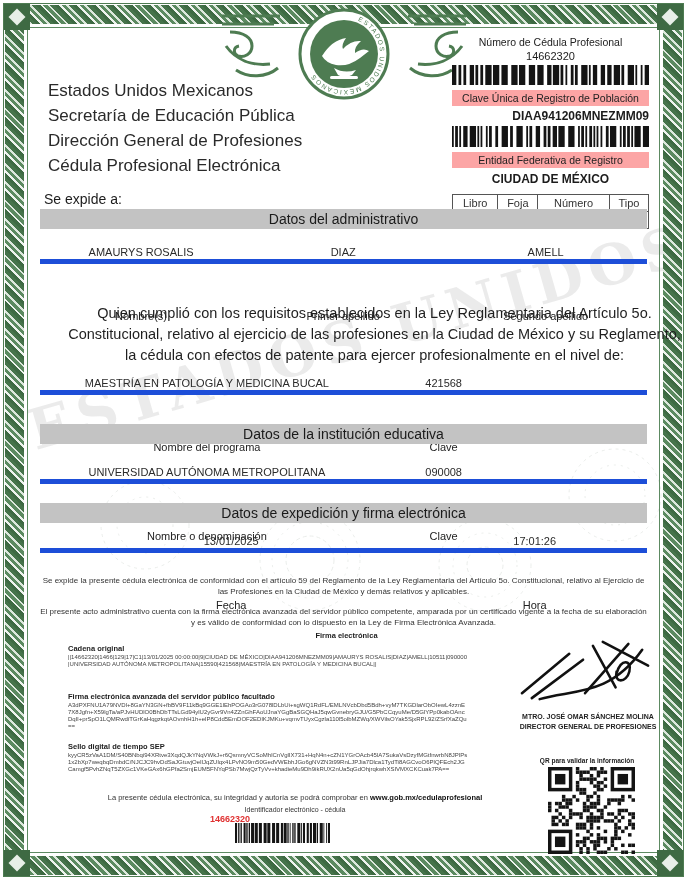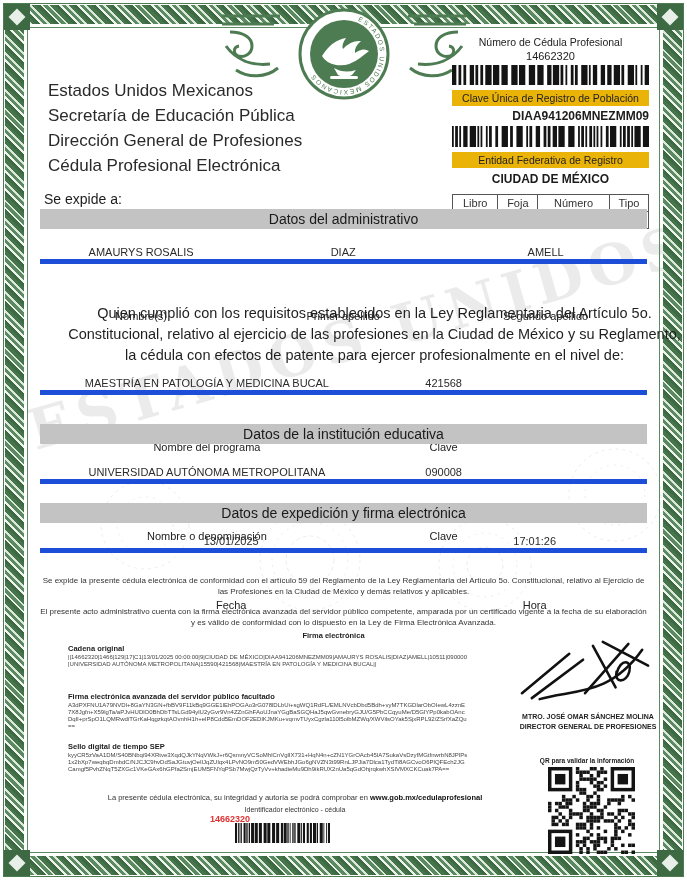--- a/index.html
+++ b/index.html
@@ -28,21 +28,21 @@
 
   
   .hdr-left{position:absolute;left:48px;top:78px;font-size:17px;line-height:25px;color:#2a2a2a;}
 
   
   .rb{position:absolute;left:452px;top:36px;width:197px;}
   .rb-label{font-size:10.5px;text-align:center;color:#222;}
   .rb-num{font-size:11px;text-align:center;margin-top:2px;}
   .rb-bar{width:100%;height:20px;margin-top:3px;}
   .rb-bar2{width:100%;height:21px;margin-top:3px;}
-  .rb-gray{background:#eab308;font-size:10.5px;text-align:center;padding:2px 0;margin-top:5px;color:#222;}
+  .rb-gray{background:#fca5a5;font-size:10.5px;text-align:center;padding:2px 0;margin-top:5px;color:#222;}
   .rb-curp{font-weight:bold;font-size:12px;text-align:right;margin-top:3px;}
   .rb-entity{font-weight:bold;font-size:12px;text-align:center;margin-top:4px;}
   table.reg{border-collapse:collapse;width:100%;margin-top:8px;}
   table.reg td{border:1px solid #555;font-size:11px;text-align:center;padding:1px 0;height:14px;}
   table.reg .hd td{color:#333;}
 
   .se-expide{position:absolute;left:44px;top:191px;font-size:14px;}
 
   .secbar{position:absolute;left:40px;width:607px;height:20px;background:#c3c3c3;
       display:flex;align-items:center;justify-content:center;font-size:14px;color:#1a1a1a;}
@@ -55,21 +55,21 @@
   .cols3 .vals,.cols3 .labs{grid-template-columns:33.3% 33.3% 33.4%;}
   .colsPC .vals,.colsPC .labs{grid-template-columns:55% 23% 22%;}
   .colsDT .vals,.colsDT .labs{grid-template-columns:63% 37%;}
   .row-names{top:246px}.row-program{top:377px}.row-inst{top:466px}.row-date{top:535px}
 
   .legalpar{position:absolute;left:36px;top:288px;width:615px;text-align:center;font-size:14.5px;line-height:21px;color:#1f1f1f;margin-left:31px;}
 
   .fineprint{position:absolute;left:40px;width:607px;text-align:center;font-size:8px;line-height:11px;color:#333;}
   .fp1{top:567px}.fp2{top:598px}
 
-  .firma-title{position:absolute;left:30px;top:631px;width:607px;text-align:center;font-size:7.5px;font-weight:bold;}
+  .firma-title{position:absolute;left:43px;top:631px;width:607px;text-align:center;font-size:7.5px;font-weight:bold;}
   .tinyblock{position:absolute;left:68px;width:400px;}
   .tinyblock .tb-label{font-size:7.5px;font-weight:bold;margin-bottom:1px;}
   .tinyblock .tb-text{font-size:6px;line-height:7px;color:#444;word-break:break-all;}
   .blk-cadena{top:644px}.blk-firma{top:692px}.blk-sello{top:742px}
 
   .signature{position:absolute;left:518px;top:636px;width:138px;height:74px;}
   .signer{position:absolute;left:503px;top:712px;width:170px;text-align:center;
       font-size:7px;font-weight:bold;line-height:10px;color:#222;}
   .qr-label{position:absolute;left:518px;top:757px;width:138px;text-align:center;font-size:6.5px;font-weight:bold;}
   .qr{position:absolute;left:548px;top:767px;width:87px;height:87px;}

